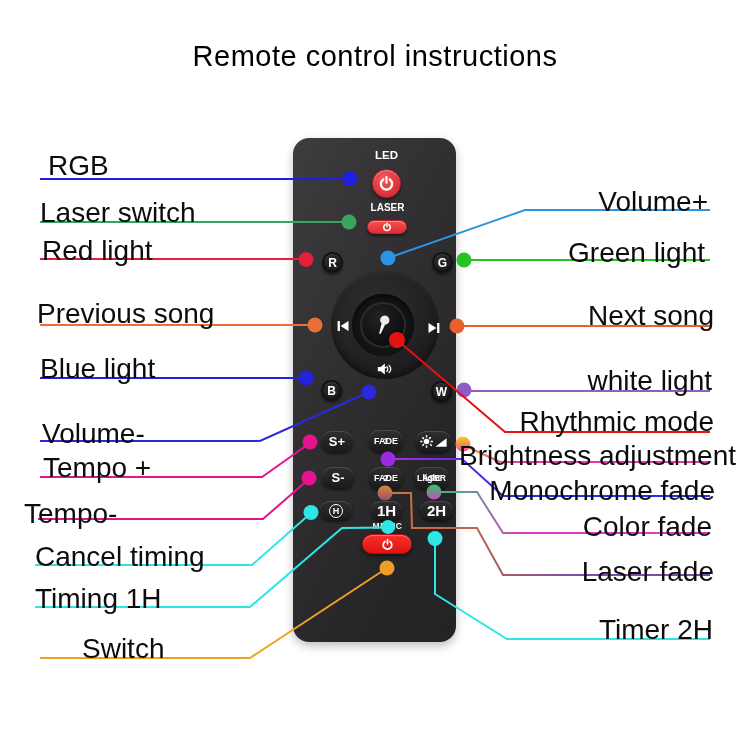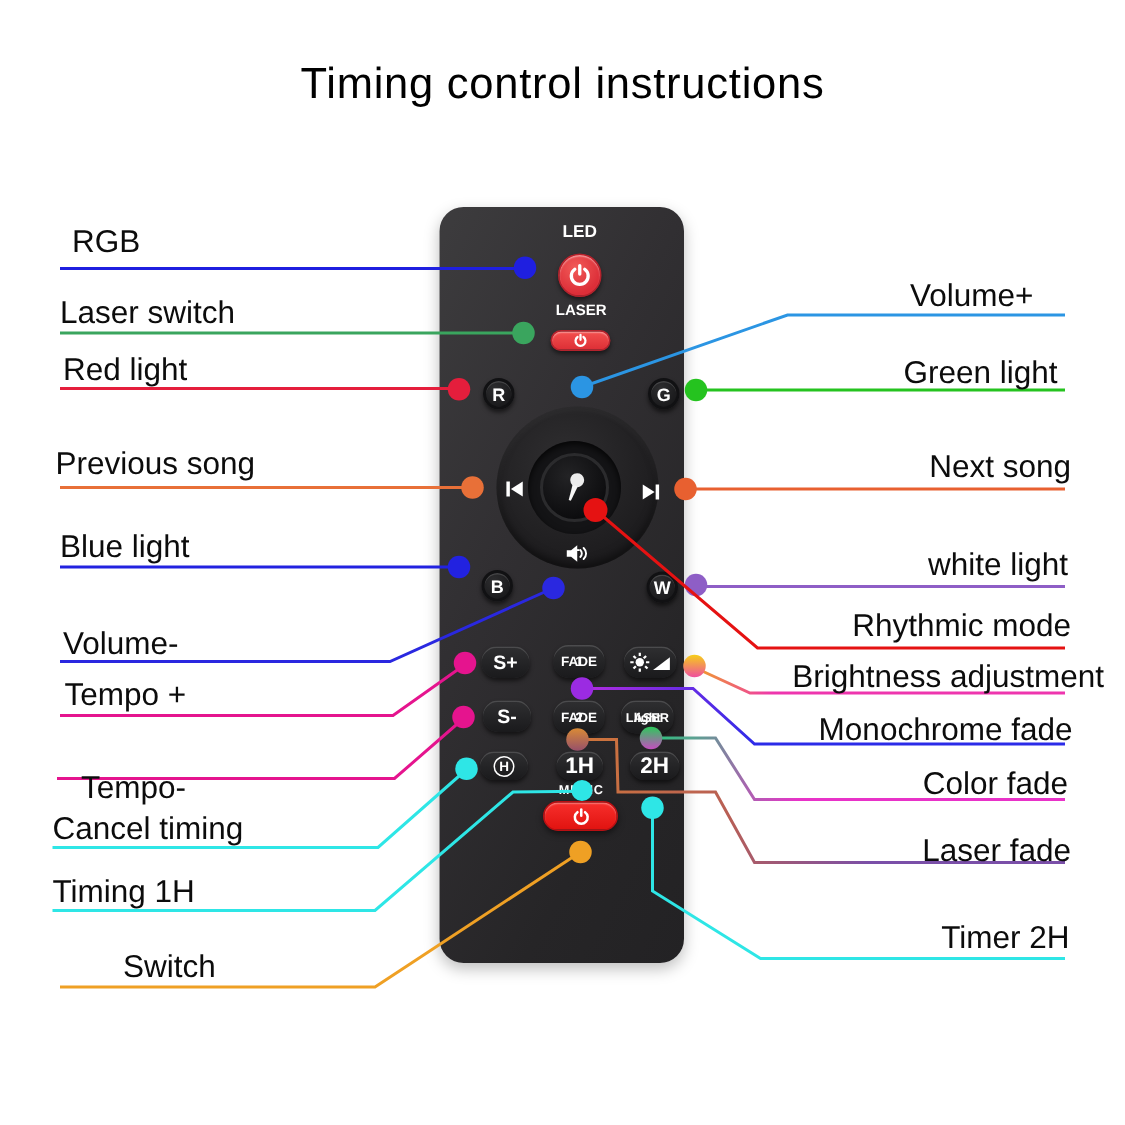--- a/index.html
+++ b/index.html
@@ -1,20 +1,20 @@
 <!DOCTYPE html>
 <html><head>
 <meta charset="utf-8">
 <style>
   html,body{margin:0;padding:0;background:#fff;}
   .stage{position:relative;width:750px;height:750px;background:#fff;overflow:hidden;
          font-family:"Liberation Sans",sans-serif;}
   .title{position:absolute;top:40px;left:0;right:0;text-align:center;
          font-size:29px;color:#000;letter-spacing:.5px;}
-  .lbl{position:absolute;font-size:21px;color:#0c0c0c;white-space:nowrap;z-index:4;}
+  .lbl{position:absolute;font-size:28px;color:#0c0c0c;white-space:nowrap;z-index:4;}
   .overlay{position:absolute;left:0;top:0;z-index:3;pointer-events:none;}
 
   
   .remote{position:absolute;left:293px;top:138px;width:163px;height:504px;
           border-radius:16px;z-index:1;
           background:linear-gradient(118deg,#3d3c3e 0%,#312f32 38%,#262527 75%,#232224 100%);
           box-shadow:0 4px 10px rgba(0,0,0,.25);}
   .remote *{position:absolute;box-sizing:border-box;}
   .rlabel{color:#fff;font-weight:bold;text-align:center;}
   .btn{display:flex;align-items:center;justify-content:center;color:#fff;font-weight:bold;
@@ -40,21 +40,21 @@
   .spk span{color:#fff;font-weight:bold;font-size:10px;line-height:7px;position:static;}
   .circ-h{width:14px;height:14px;border:1.4px solid #fff;border-radius:50%;
        display:flex;align-items:center;justify-content:center;font-size:9px;font-weight:bold;
        color:#fff;position:static;}
 </style>
 </head>
 <body>
 
 <div class="stage">
 
-  <div class="title">Timing control instructions</div>
+  <div class="title">Remote control instructions</div>
 
   <div class="remote">
 
     <div class="rlabel" style="left:63px;top:11px;width:61px;font-size:11.5px;">LED</div>
 
     <div class="btn red" style="left:79px;top:31px;width:29px;height:29px;">
       <svg width="17" height="17" viewBox="0 0 20 20">
         <path d="M10 2.5v6.5" stroke="#fff" stroke-width="2.6" stroke-linecap="round" fill="none"></path>
         <path d="M6.1 5.3a6.6 6.6 0 1 0 7.8 0" stroke="#fff" stroke-width="2.6" stroke-linecap="round" fill="none"></path>
       </svg>
@@ -280,26 +280,26 @@
     </g>
   </svg>
 
   <div class="lbl" style="left:48px;top:150px;">RGB</div>
   <div class="lbl" style="left:40px;top:197px;">Laser switch</div>
   <div class="lbl" style="left:42px;top:235px;">Red light</div>
   <div class="lbl" style="left:37px;top:298px;">Previous song</div>
   <div class="lbl" style="left:40px;top:353px;">Blue light</div>
   <div class="lbl" style="left:42px;top:418px;text-align:center;">Volume-</div>
   <div class="lbl" style="left:43px;top:452px;">Tempo +</div>
-  <div class="lbl" style="left:54px;top:498px;margin-top:16px;">Tempo-</div>
+  <div class="lbl" style="left:24px;top:498px;">Tempo-</div>
   <div class="lbl" style="left:35px;top:541px;">Cancel timing</div>
   <div class="lbl" style="left:35px;top:583px;">Timing 1H</div>
   <div class="lbl" style="left:43px;top:633px;margin-left:39px;">Switch</div>
 
-  <div class="lbl" style="right:61px;top:186px;">Volume+</div>
+  <div class="lbl" style="right:42px;top:186px;">Volume+</div>
   <div class="lbl" style="right:45px;top:237px;">Green light</div>
   <div class="lbl" style="right:36px;top:300px;">Next song</div>
   <div class="lbl" style="right:38px;top:365px;">white light</div>
   <div class="lbl" style="right:36px;top:406px;">Rhythmic mode</div>
   <div class="lbl" style="right:14px;top:440px;">Brightness adjustment</div>
   <div class="lbl" style="right:35px;top:475px;">Monochrome fade</div>
   <div class="lbl" style="right:38px;top:511px;">Color fade</div>
   <div class="lbl" style="right:36px;top:556px;">Laser fade</div>
   <div class="lbl" style="right:37px;top:614px;">Timer 2H</div>
 

